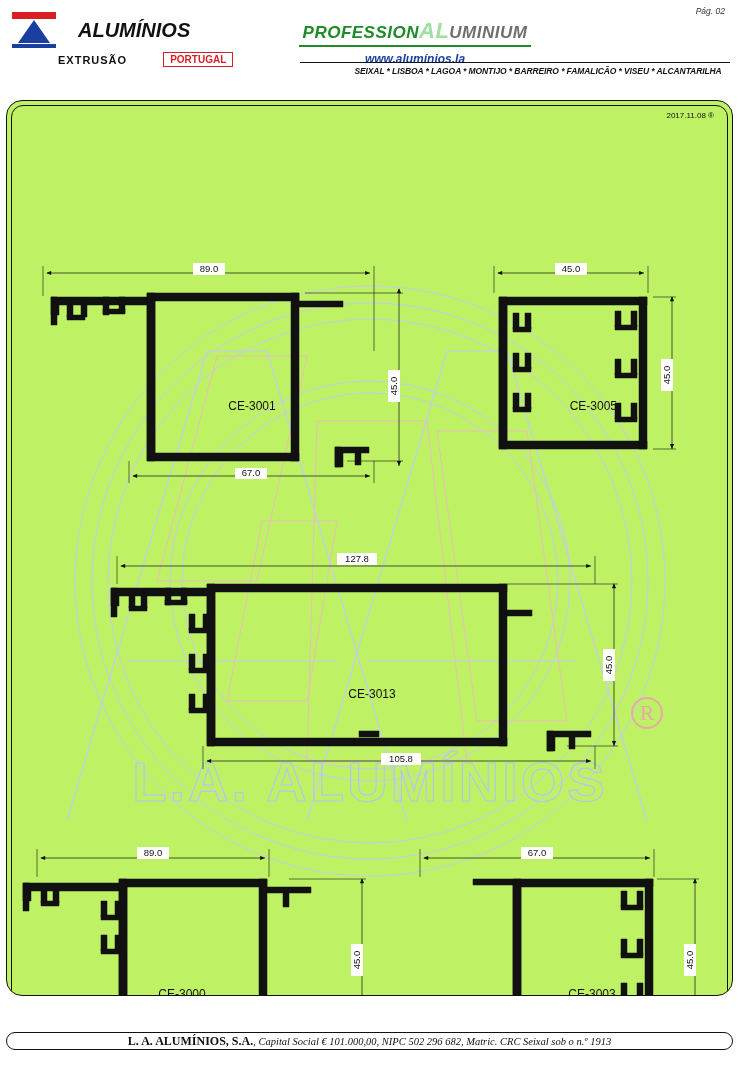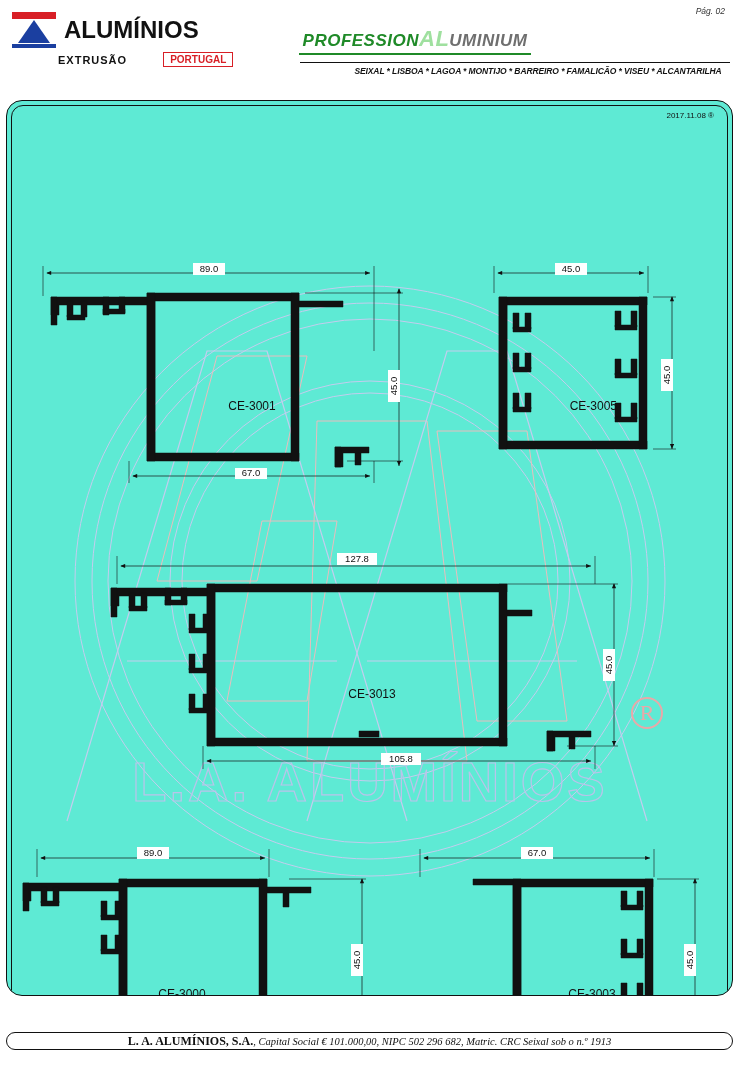--- a/index.html
+++ b/index.html
@@ -48,26 +48,27 @@
     background: #1b3fa0;
   }
   .logo-mark .tri {
     position: absolute; left: 6px; top: 8px;
     width: 0; height: 0;
     border-left: 16px solid transparent;
     border-right: 16px solid transparent;
     border-bottom: 23px solid #1b3fa0;
   }
   .logo-word {
-    font-size: 24px;
+    font-size: 20px;
     font-weight: bold;
     letter-spacing: 0px;
     color: #111;
-    margin-left: 8px;
+    margin-left: 22px;
     font-family: "Liberation Sans", sans-serif;
+    font-style: italic;
   }
   .logo-sub {
     display: flex;
     align-items: center;
     margin-top: 4px;
     margin-left: 46px;
   }
   .logo-sub .extrusao {
     font-size: 11px;
     font-weight: bold;
@@ -80,21 +81,21 @@
     font-weight: bold;
     color: #d81f26;
     border: 1px solid #d81f26;
     padding: 1px 6px;
   }
 
   .center-block {
     width: 250px;
     position: relative;
     text-align: center;
-    padding-top: 26px;
+    padding-top: 18px;
   }
   .prof-line {
     position: relative;
     display: inline-block;
     font-size: 17px;
     font-weight: bold;
     font-style: italic;
     letter-spacing: 0.5px;
   }
   .prof-line .green { color: #1f8a28; }
@@ -158,21 +159,21 @@
     background: #111;
   }
 
   
   .frame {
     position: absolute;
     left: 6px; top: 100px;
     width: 727px; height: 896px;
     border: 1.5px solid #111;
     border-radius: 16px;
-    background: #5eead4;
+    background: #bef264;
     overflow: hidden;
   }
   .frame-inner {
     position: absolute;
     left: 4px; top: 4px;
     width: 717px; height: 918px;
     border: 1px solid #111;
     border-radius: 12px;
   }
   .date-stamp {
@@ -249,20 +250,21 @@
       <span class="extrusao">EXTRUSÃO</span>
       <span class="portugal">PORTUGAL</span>
     </div>
   </div>
 
   <div class="center-block">
     <div class="prof-line">
       <span class="green">PROFESSION</span><span class="big-al">AL</span><span class="grey">UMINIUM</span>
     </div>
     <div class="prof-underline"></div>
+    <div class="site">www.alumínios.la</div>
     <div class="cities-wrap">
       <div class="cities">SEIXAL * LISBOA * LAGOA * MONTIJO * BARREIRO * FAMALICÃO * VISEU * ALCANTARILHA</div>
     </div>
   </div>
 
   <div class="right-block">
     <div class="pagina">Pág. 02</div>
   </div>
 
   <div class="hdr-rule"></div>

